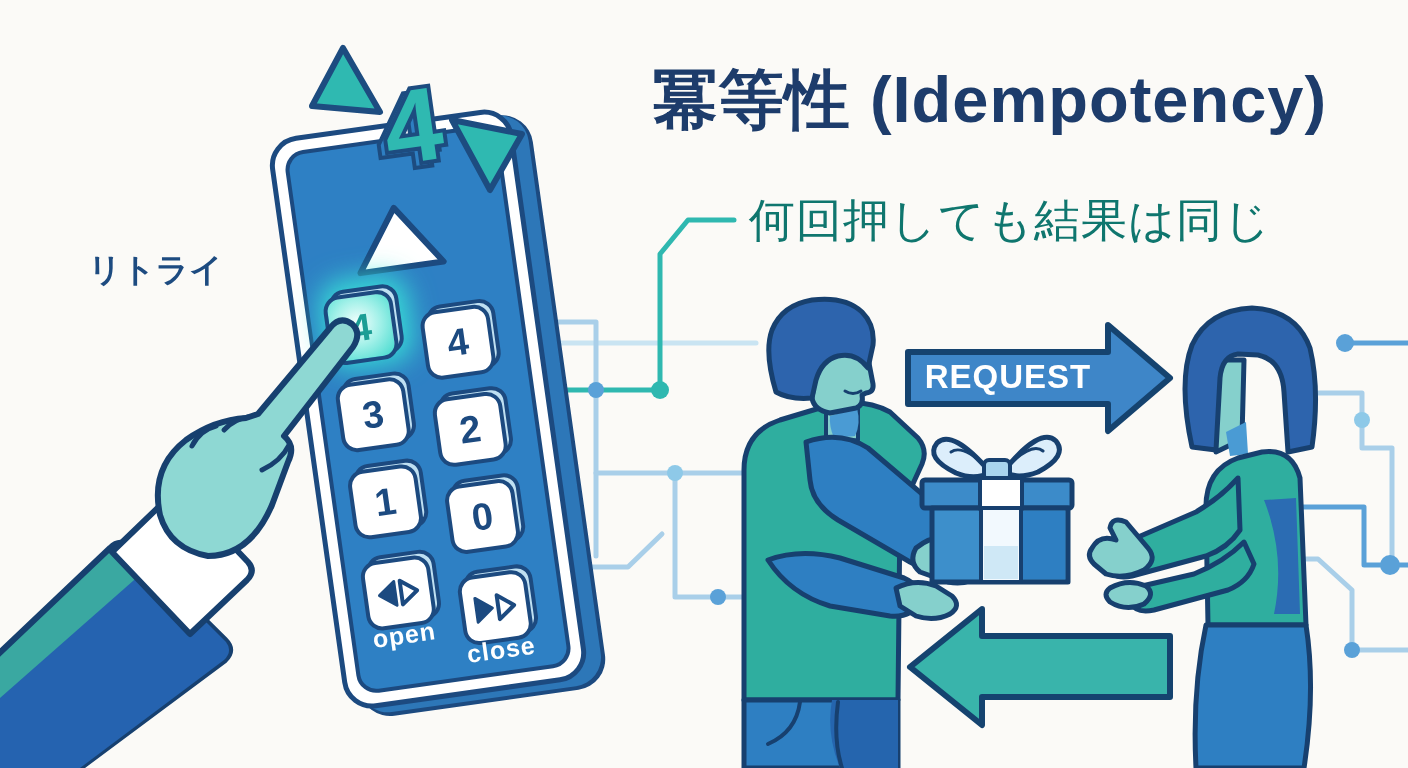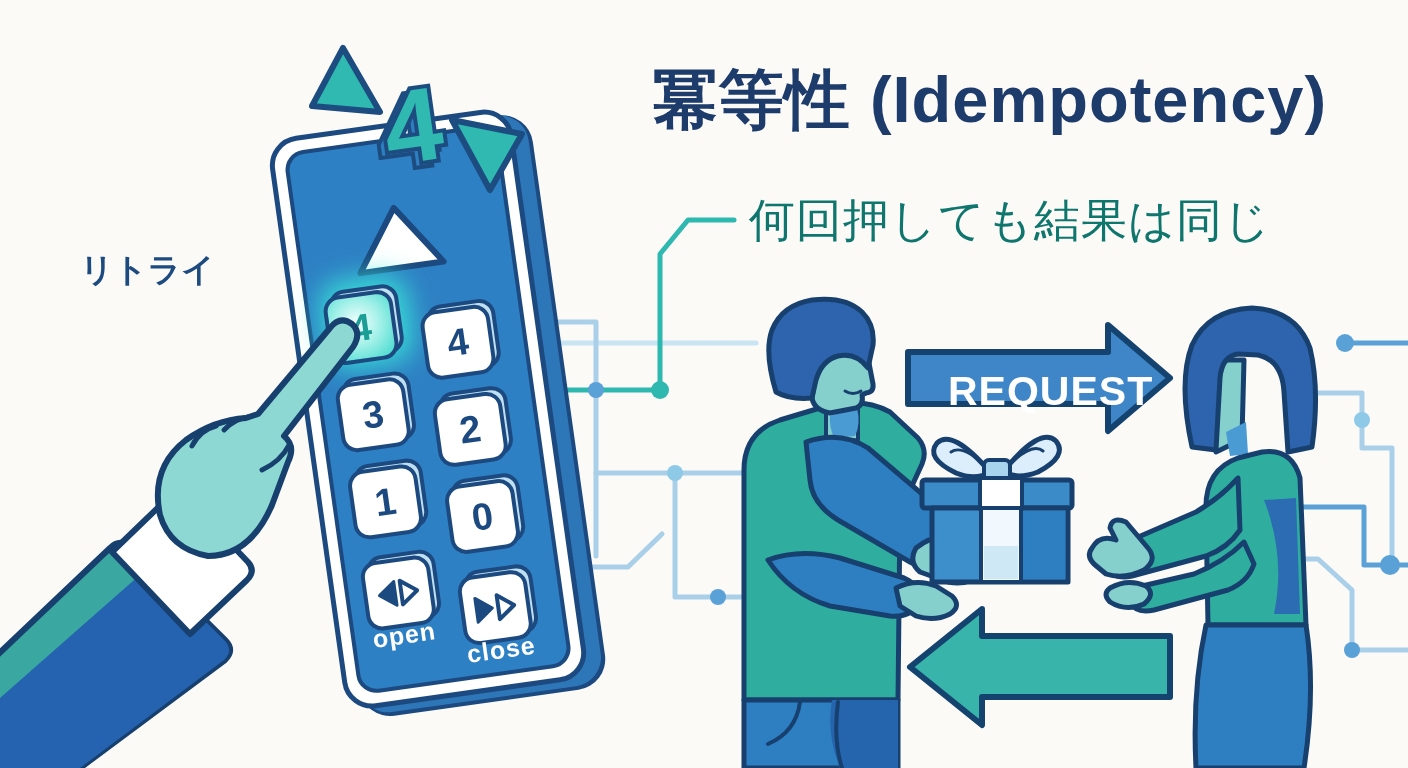--- a/index.html
+++ b/index.html
@@ -14,21 +14,21 @@
   
   .title{
     position:absolute;left:580px;top:56px;width:820px;text-align:center;
     font-size:65px;font-weight:bold;color:#1d3c6b;letter-spacing:1px;white-space:nowrap;
   }
   .subtitle{
     position:absolute;left:660px;top:178px;width:700px;text-align:center;
     font-size:46px;font-weight:normal;color:#0f766e;letter-spacing:1px;white-space:nowrap;margin-top:12px;
   }
   .retry{
-    position:absolute;left:80px;top:248px;
+    position:absolute;left:88px;top:248px;
     font-size:33px;font-weight:bold;color:#1d4b80;line-height:1.35;
   }
 
   
   .remote{
     position:absolute;left:266px;top:140px;width:236px;height:568px;
     transform:rotate(-8deg);transform-origin:0 0;
     background:#ffffff;border:5px solid #1c4a80;border-radius:30px;
     box-shadow:15px 7px 0 -1px #2d77b8,17px 9px 0 1px #1c4a80;
   }
@@ -61,21 +61,21 @@
     color:#ffffff;font-weight:bold;font-size:25px;letter-spacing:1px;
   }
   .key-label.openpos{left:4px;top:476px;}
   .key-label.closepos{left:98px;top:504px;}
 
   
   .arrow-text{
     position:absolute;color:#ffffff;font-weight:bold;text-align:center;letter-spacing:1px;
     white-space:nowrap;
   }
-  .req-text{left:948px;top:358px;width:200px;font-size:41px;margin-top:10px;}
+  .req-text{left:908px;top:358px;width:200px;font-size:33px;}
   .resp-text{left:982px;top:648px;width:190px;font-size:31px;}
 </style>
 </head>
 <body>
 
 <div id="stage">
 
   <svg class="layer" style="z-index:0" viewBox="0 0 1408 768">
     <g fill="none" stroke-linecap="round" stroke-linejoin="round">
 

